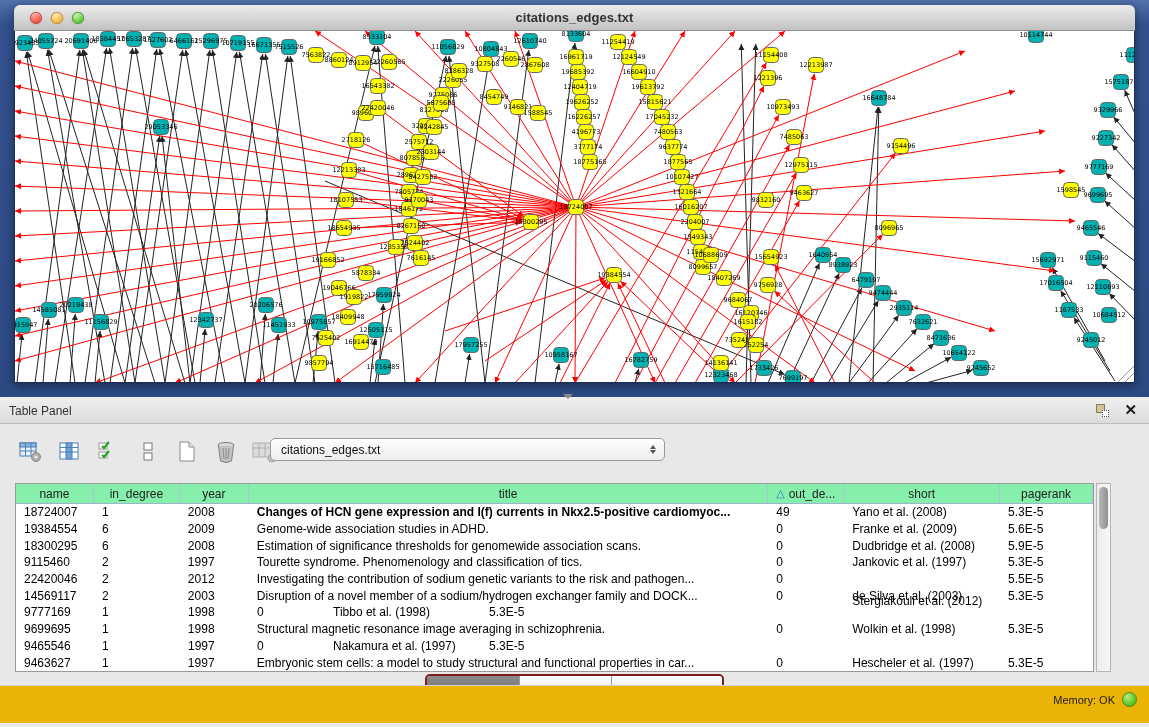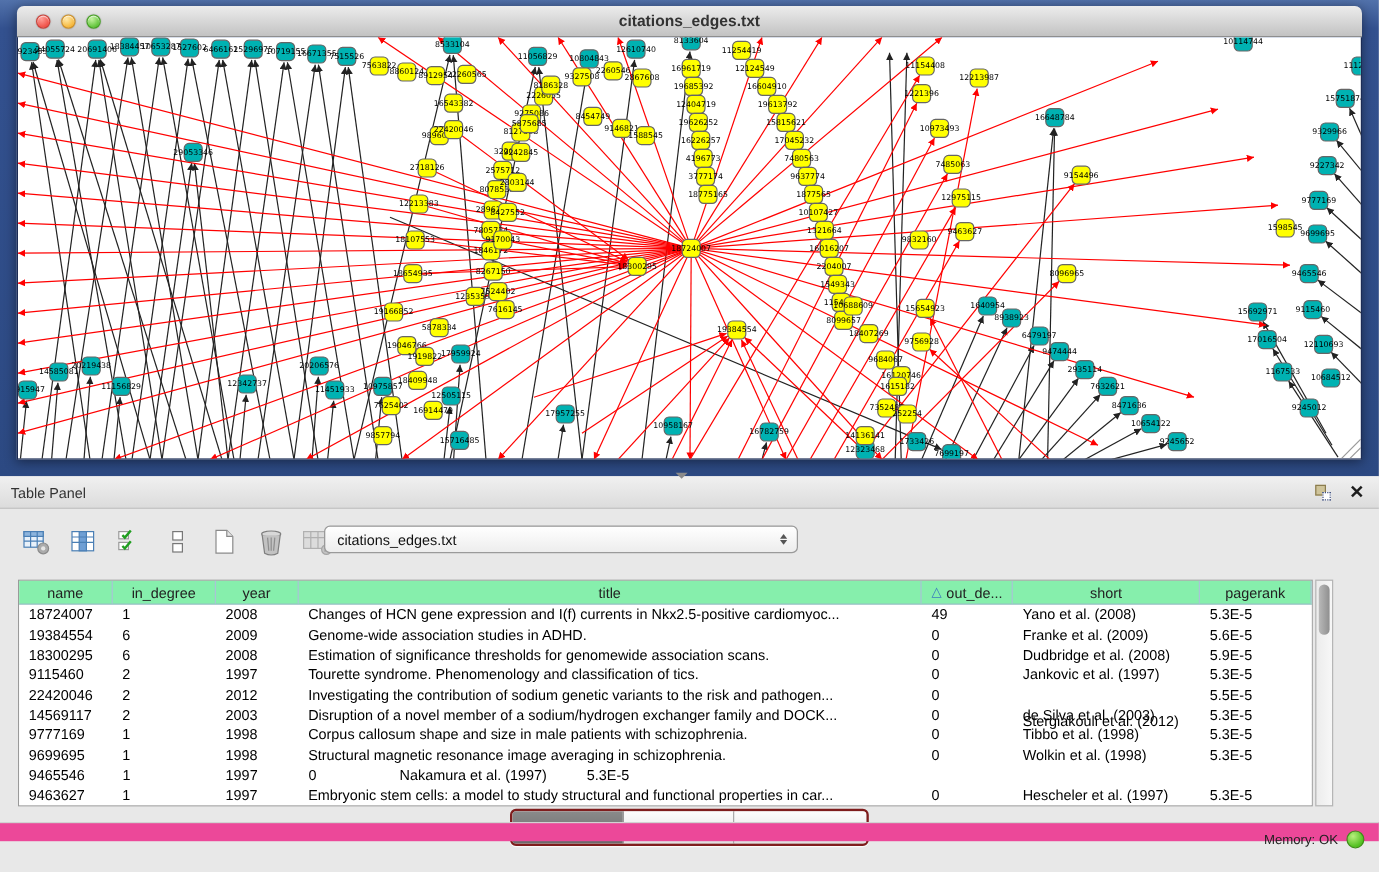--- a/index.html
+++ b/index.html
@@ -74,22 +74,22 @@
   .tabs { position:absolute; left:0; right:0; top:277px; display:flex; justify-content:center; }
   .seg { display:flex; border:2px solid #7f1d1d; border-radius:5px; overflow:hidden;
     height:31px; box-shadow:0 1px 0 rgba(255,255,255,.8); }
   .seg-item { padding:0 14px; font-size:12px; font-weight:bold; color:#333;
     display:flex; align-items:center; background:linear-gradient(180deg,#fdfdfd,#dedede);
     border-right:1px solid #9b9b9b; }
   .seg-item:last-child { border-right:none; }
   .seg-item.selected { background:linear-gradient(180deg,#8a8a8a,#6b6b6b); color:#efefef; }
 
   
-  .statusbar { position:absolute; left:0; top:685px; width:1149px; height:16px;
-    background:#ec4899; border-top:1px solid #d2d2d2; }
+  .statusbar { position:absolute; left:0; top:685px; width:1149px; height:38px;
+    background:#eab308; border-top:1px solid #d2d2d2; }
   .memory { position:absolute; right:34px; top:8px; font-size:11px; color:#222; }
   .mem-dot { position:absolute; right:12px; top:6px; width:15px; height:15px; border-radius:50%;
     background:radial-gradient(circle at 35% 30%,#b8ef7d,#53c022 70%); border:1px solid #3d8f18; }
 </style>
 </head>
 <body>
 
 <div class="desktop">
   <div class="graph-window">
     <div class="titlebar">
@@ -642,21 +642,21 @@
         <div class="th" style="width: 520px;">title</div>
         <div class="th" style="width: 76px;"><span class="sortglyph">△</span>out_de...</div>
         <div class="th" style="width: 156px;">short</div>
         <div class="th" style="width: 93px;">pagerank</div>
       </div>
     <div id="tbody">
         <div class="trow">
           <div class="td" style="width: 78px;">18724007</div>
           <div class="td" style="width: 86px;">1</div>
           <div class="td" style="width: 69px;">2008</div>
-          <div class="td" style="width: 520px;">Changes of HCN gene expression and I(f) currents in Nkx2.5-positive cardiomyoc...</div>
+          <div class="td" style="width: 520px; font-weight: bold;">Changes of HCN gene expression and I(f) currents in Nkx2.5-positive cardiomyoc...</div>
           <div class="td" style="width: 76px;">49</div>
           <div class="td" style="width: 156px;">Yano et al. (2008)</div>
           <div class="td" style="width: 93px;">5.3E-5</div>
         </div>
         <div class="trow">
           <div class="td" style="width: 78px;">19384554</div>
           <div class="td" style="width: 86px;">6</div>
           <div class="td" style="width: 69px;">2009</div>
           <div class="td" style="width: 520px;">Genome-wide association studies in ADHD.</div>
           <div class="td" style="width: 76px;">0</div>
@@ -696,21 +696,20 @@
           <div class="td" style="width: 69px;">2003</div>
           <div class="td" style="width: 520px;">Disruption of a novel member of a sodium/hydrogen exchanger family and DOCK...</div>
           <div class="td" style="width: 76px;">0</div>
           <div class="td" style="width: 156px;">de Silva et al. (2003)</div>
           <div class="td" style="width: 93px;">5.3E-5</div>
         </div>
         <div class="trow">
           <div class="td" style="width: 78px;">9777169</div>
           <div class="td" style="width: 86px;">1</div>
           <div class="td" style="width: 69px;">1998</div>
-          <div class="td" style="width: 520px;">Corpus callosum shape and size in male patients with schizophrenia.</div>
           <div class="td" style="width: 76px;">0</div>
           <div class="td" style="width: 156px;">Tibbo et al. (1998)</div>
           <div class="td" style="width: 93px;">5.3E-5</div>
         </div>
         <div class="trow">
           <div class="td" style="width: 78px;">9699695</div>
           <div class="td" style="width: 86px;">1</div>
           <div class="td" style="width: 69px;">1998</div>
           <div class="td" style="width: 520px;">Structural magnetic resonance image averaging in schizophrenia.</div>
           <div class="td" style="width: 76px;">0</div>

